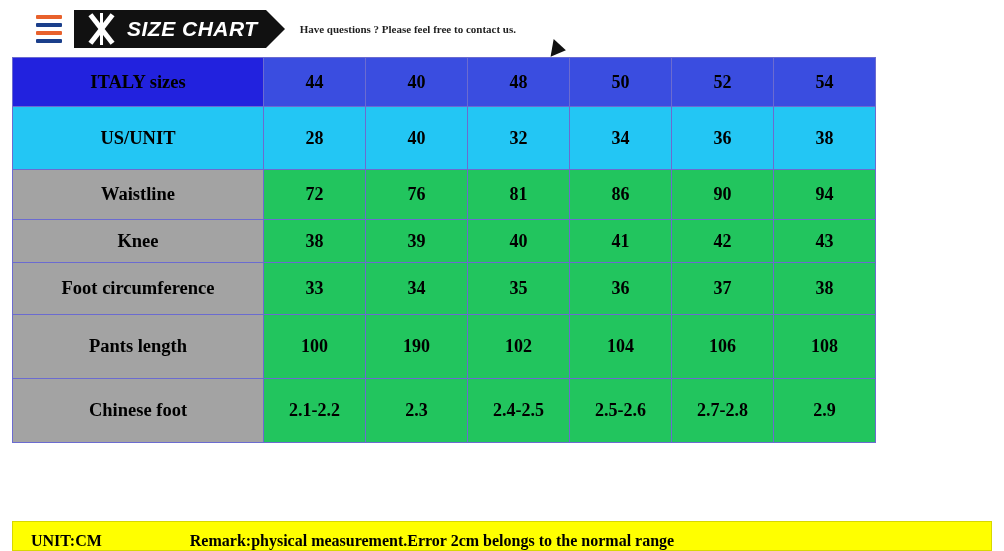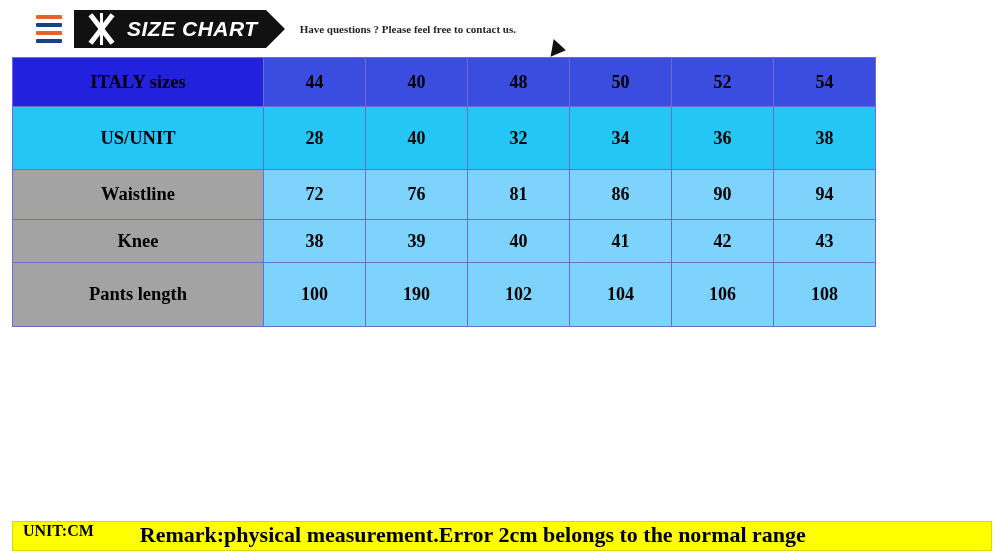--- a/index.html
+++ b/index.html
@@ -166,49 +166,50 @@
   tr.r-knee td { height: 42px; }
   tr.r-foot td { height: 51px; }
   tr.r-pants td { height: 63px; }
   tr.r-chinese td { height: 63px; }
 
   
   .c-blue-lbl { background: #2222de; }
   .c-blue-val { background: #3a4de0; }
   .c-cyan { background: #23c6f4; }
   .c-orange { background: #a3a3a3; }
-  .c-lightblue { background: #7dd3fc; }
+  .c-lightblue { background: #22c55e; }
 
   
   .footer {
     position: absolute;
     left: 12px;
     bottom: 0;
     width: 980px;
     height: 30px;
     background: #ffff00;
     display: flex;
-    align-items: flex-start;
+    align-items: flex-end;
     border: 1px solid #d8d800;
     box-sizing: border-box;
+    padding-left: 8px;
   }
   .footer .unit {
     font-family: "Liberation Serif", serif;
     font-weight: bold;
     font-size: 16px;
     color: #000;
     margin-left: 10px;
     white-space: nowrap;
   }
   .footer .remark {
     font-family: "Liberation Serif", serif;
     font-weight: bold;
-    font-size: 22px;
+    font-size: 16px;
     color: #000;
-    margin-left: 46px;
+    margin-left: 88px;
     white-space: nowrap;
   }
 </style>
 </head>
 <body>
 
 <div class="page">
 
   <div class="header">
 
@@ -266,29 +267,47 @@
       </tr>
       <tr class="r-knee">
         <td class="lbl c-orange">Knee</td>
         <td class="val c-lightblue">38</td>
         <td class="val c-lightblue">39</td>
         <td class="val c-lightblue">40</td>
         <td class="val c-lightblue">41</td>
         <td class="val c-lightblue">42</td>
         <td class="val c-lightblue">43</td>
       </tr>
+      <tr class="r-foot">
+        <td class="lbl c-orange">Foot circumference</td>
+        <td class="val c-lightblue">33</td>
+        <td class="val c-lightblue">34</td>
+        <td class="val c-lightblue">35</td>
+        <td class="val c-lightblue">36</td>
+        <td class="val c-lightblue">37</td>
+        <td class="val c-lightblue">38</td>
+      </tr>
       <tr class="r-pants">
         <td class="lbl c-orange">Pants length</td>
         <td class="val c-lightblue">100</td>
         <td class="val c-lightblue">190</td>
         <td class="val c-lightblue">102</td>
         <td class="val c-lightblue">104</td>
         <td class="val c-lightblue">106</td>
         <td class="val c-lightblue">108</td>
       </tr>
+      <tr class="r-chinese">
+        <td class="lbl c-orange">Chinese foot</td>
+        <td class="val c-lightblue">2.1-2.2</td>
+        <td class="val c-lightblue">2.3</td>
+        <td class="val c-lightblue">2.4-2.5</td>
+        <td class="val c-lightblue">2.5-2.6</td>
+        <td class="val c-lightblue">2.7-2.8</td>
+        <td class="val c-lightblue">2.9</td>
+      </tr>
     </tbody>
       </table>
   </div>
 
   <div class="footer">
     <div class="unit">UNIT:CM</div>
     <div class="remark">Remark:physical measurement.Error 2cm belongs to the normal range</div>
   </div>
 
 </div>

